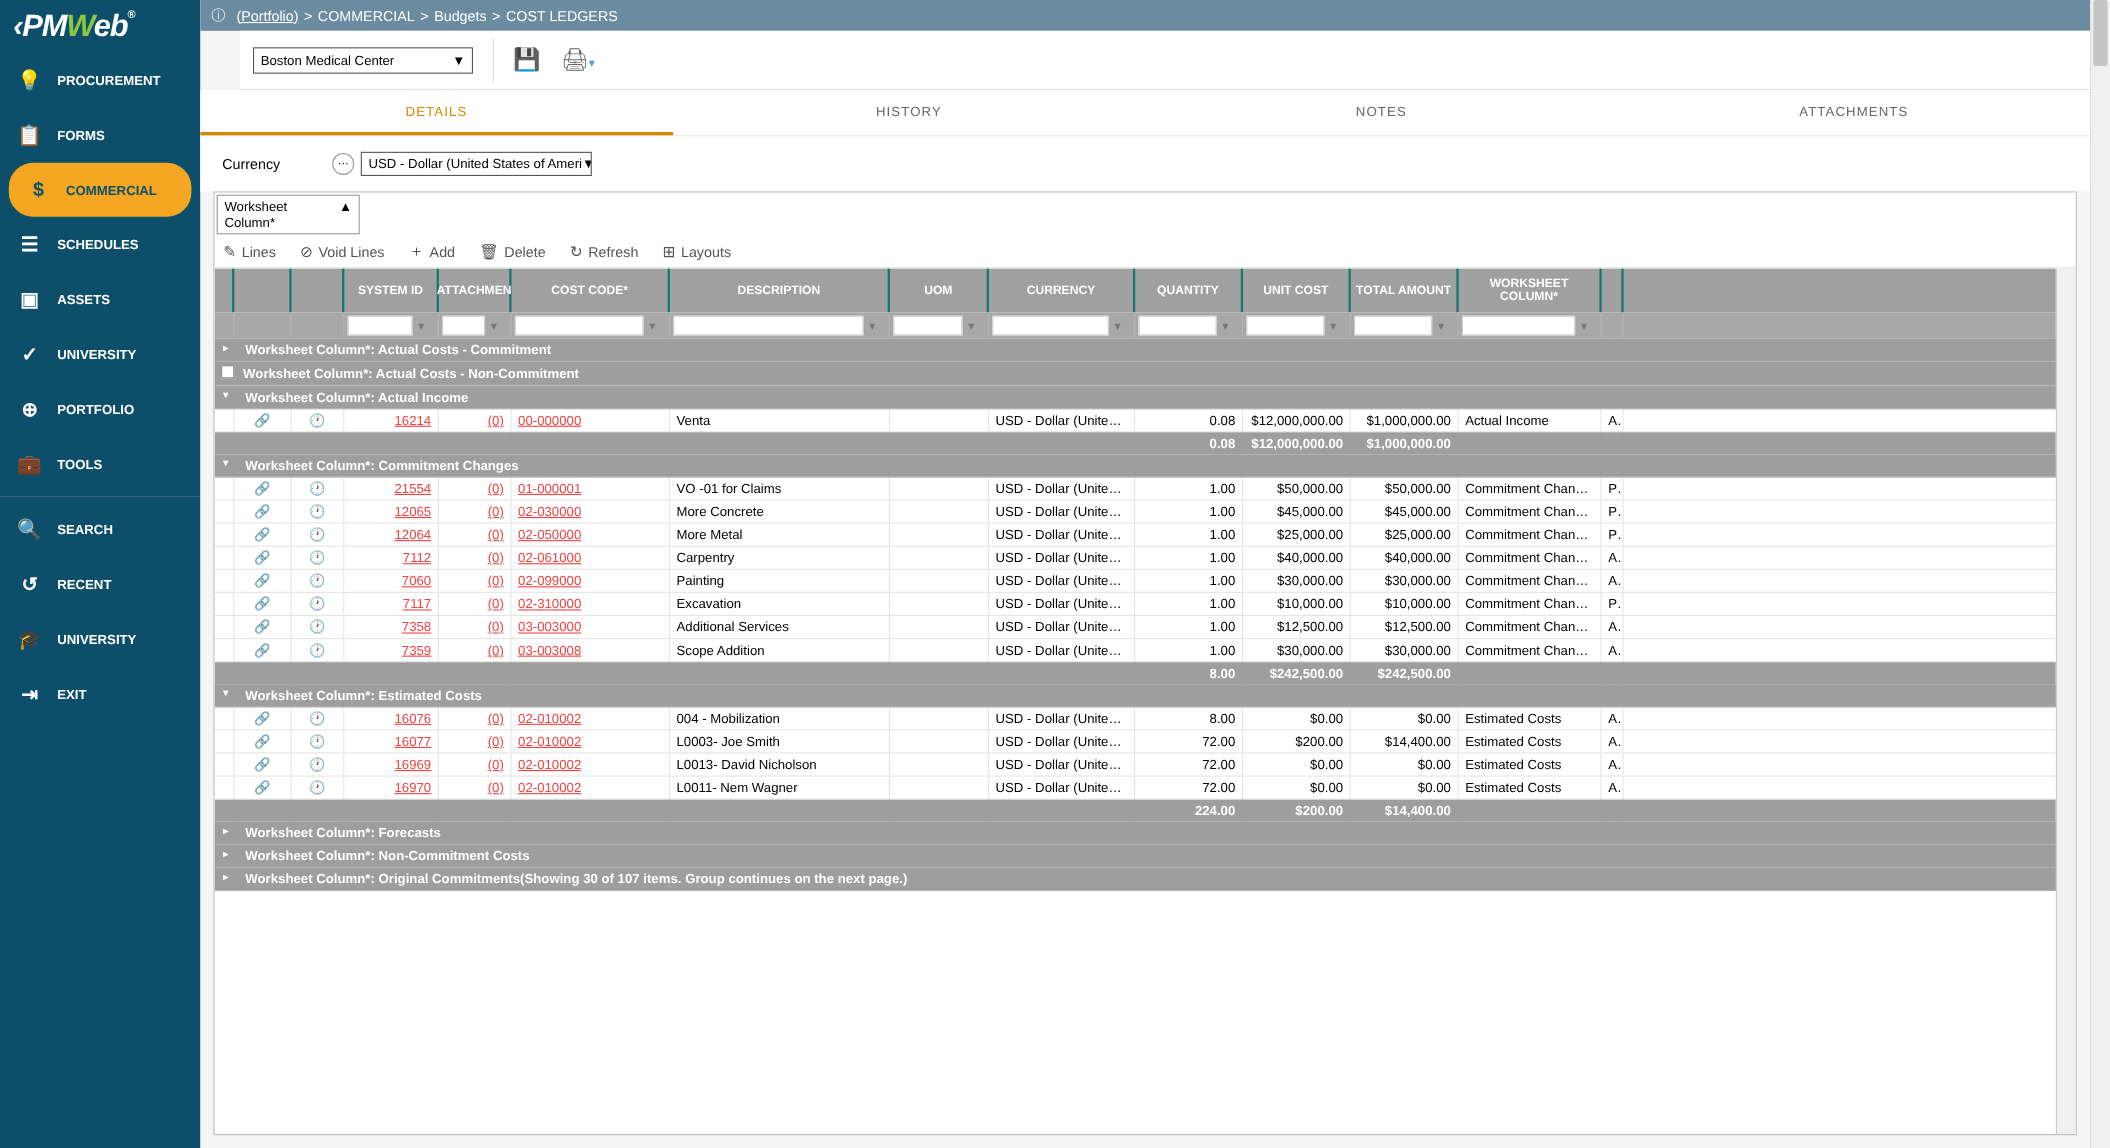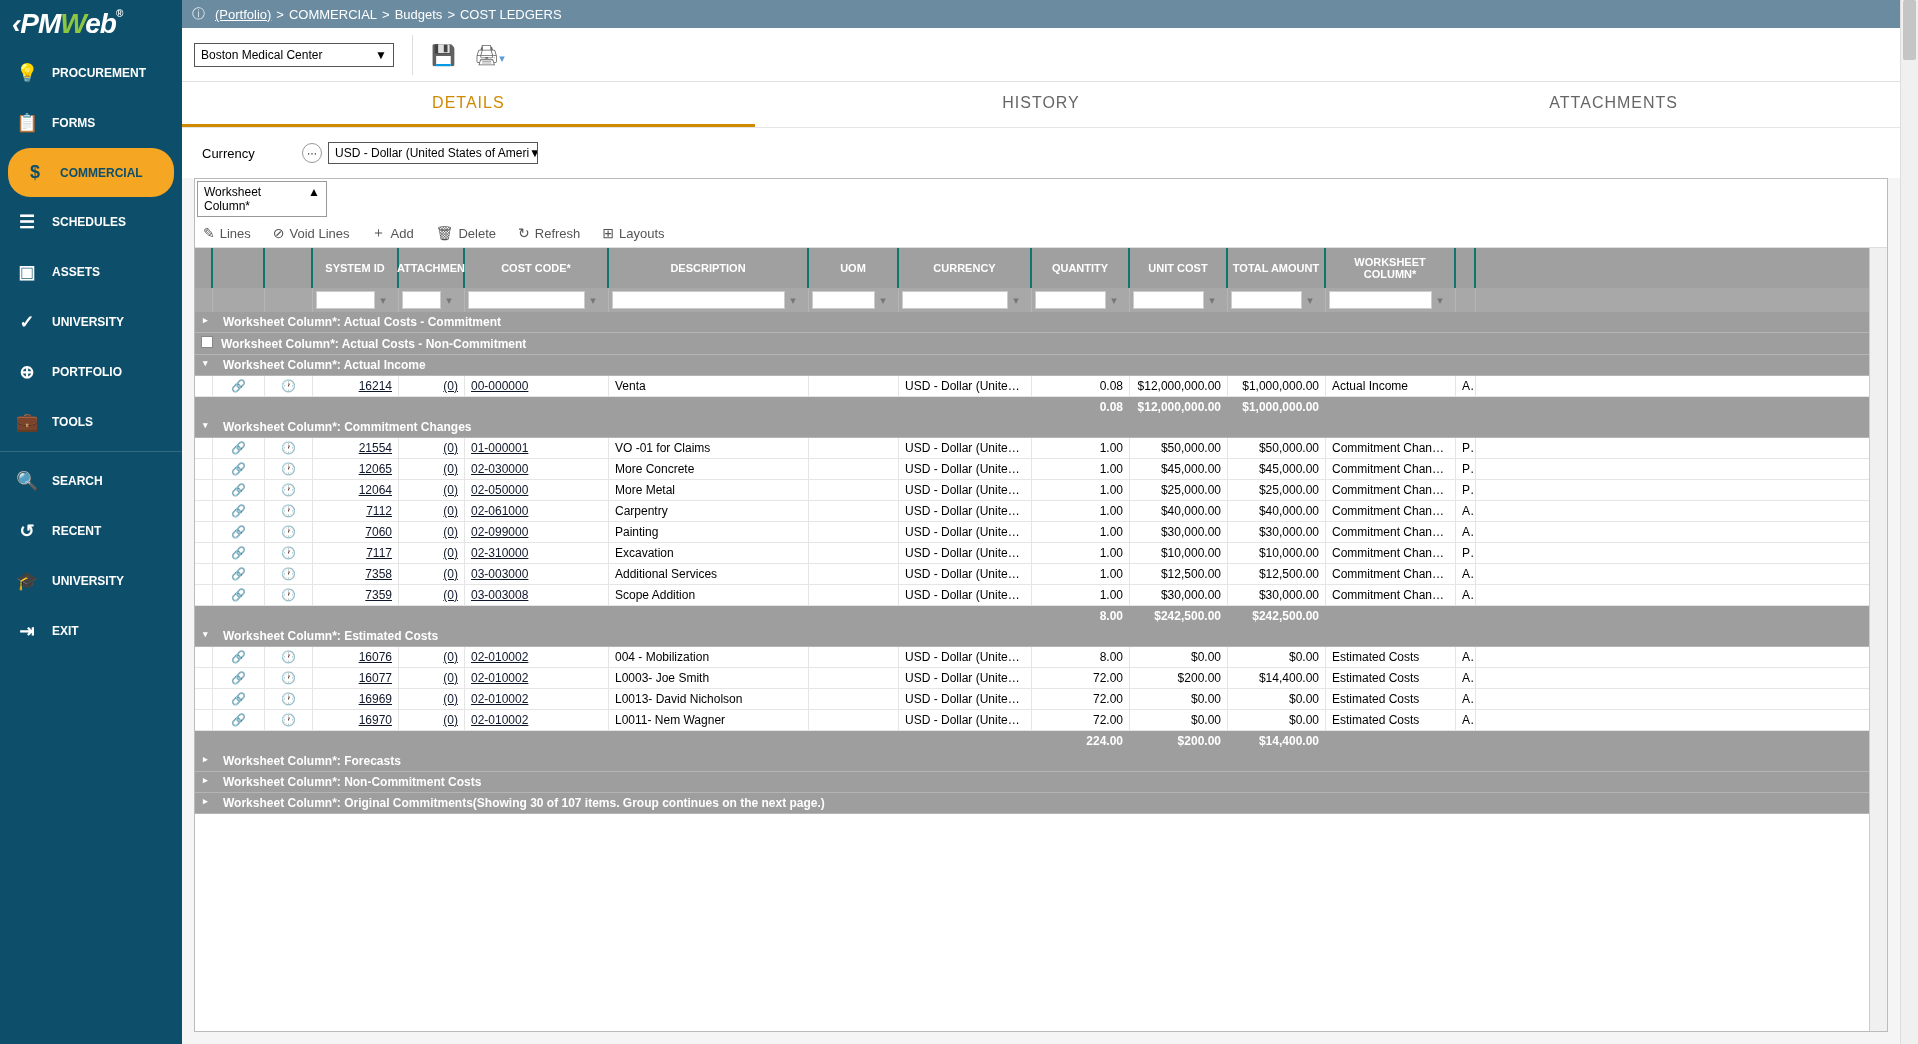--- a/index.html
+++ b/index.html
@@ -15,27 +15,27 @@
 .nav-divider { height: 1px; background: rgba(255,255,255,0.15); margin: 4px 0; }
 .avatar { width: 24px; height: 24px; border-radius: 50%; background: #c0866b; display: inline-block; margin-right: 10px; }
 
 
 .main { flex: 1; display: flex; flex-direction: column; overflow: hidden; }
 .topbar { background: #6a8ba0; color: #fff; display: flex; align-items: center; padding: 4px 10px; font-size: 13px; height: 28px; }
 .topbar .info-icon { margin-right: 10px; opacity: .8; }
 .topbar a { color: #fff; text-decoration: underline; }
 .topbar .sep { margin: 0 5px; }
 
-.toolbar-row { background: #fff; display: flex; align-items: center; padding: 8px 12px; border-bottom: 1px solid #e0e0e0; height: 54px; }
+.toolbar-row { background: #fff; display: flex; align-items: center; padding: 8px 12px; border-bottom: 1px solid #e0e0e0; height: 54px; margin-left: 36px; }
 .dropdown { border: 1px solid #555; background: #fff; font-size: 12px; padding: 4px 6px; width: 200px; display: flex; justify-content: space-between; align-items: center; }
 .vr { width: 1px; height: 40px; background: #ddd; margin: 0 18px; }
 .tool-icon { font-size: 20px; color: #666; margin-right: 18px; cursor: pointer; }
 
 .tabs { display: flex; background: #fff; border-bottom: 1px solid #e5e5e5; }
-.tab { flex: 1; text-align: center; padding: 12px; font-size: 16px; letter-spacing: 1px; color: #666; cursor: pointer; }
+.tab { flex: 1; text-align: center; padding: 12px; font-size: 12px; letter-spacing: 1px; color: #666; cursor: pointer; }
 .tab.active { color: #d08a00; border-bottom: 3px solid #d08a00; }
 
 .currency-row { padding: 14px 20px; display: flex; align-items: center; font-size: 13px; background: #fff; }
 .currency-row .lbl { width: 100px; }
 .ellipsis-btn { width: 20px; height: 20px; border: 1px solid #999; border-radius: 50%; display: flex; align-items: center; justify-content: center; font-size: 10px; margin-right: 6px; cursor: pointer; }
 .curr-dd { border: 1px solid #555; padding: 3px 6px; width: 210px; font-size: 12px; display: flex; justify-content: space-between; overflow: hidden; white-space: nowrap; }
 
 .grid-container { margin: 0 12px 12px 12px; border: 1px solid #bbb; flex: 1; display: flex; flex-direction: column; overflow: hidden; background: #fff; }
 .worksheet-dd { margin: 2px; border: 1px solid #999; padding: 3px 6px; width: 130px; font-size: 12px; display: flex; justify-content: space-between; cursor: pointer; }
 .grid-toolbar { display: flex; align-items: center; padding: 5px 8px; border-bottom: 1px solid #ddd; font-size: 13px; }
@@ -47,21 +47,21 @@
 .filter-row { display: flex; background: #a8a8a8; }
 .fc { padding: 3px; border-right: 1px solid #b5b5b5; display: flex; align-items: center; }
 .fc input { width: calc(100% - 20px); border: 1px solid #ccc; font-size: 11px; padding: 2px; }
 .filter-icon { width: 16px; color: #777; font-size: 11px; text-align: center; }
 
 .grid-body { flex: 1; overflow-y: auto; font-size: 12px; }
 .group-row { background: #9e9e9e; color: #fff; font-weight: bold; padding: 3px 8px 3px 28px; border-bottom: 1px solid #b5b5b5; position: relative; }
 .group-row .chev { position: absolute; left: 8px; font-size: 9px; }
 .data-row { display: flex; border-bottom: 1px solid #e5e5e5; }
 .dc { padding: 3px 6px; border-right: 1px solid #e5e5e5; overflow: hidden; white-space: nowrap; text-overflow: ellipsis; }
-.dc.link { color: #0f172a; text-decoration: underline; cursor: pointer; }
+.dc.link { color: #ef4444; text-decoration: underline; cursor: pointer; }
 .dc.num { text-align: right; }
 .subtotal-row { background: #9e9e9e; color: #fff; font-weight: bold; display: flex; }
 .subtotal-row .dc { border-right: 1px solid #9e9e9e; }
 .checkbox-cell { display: flex; align-items: center; justify-content: center; }
 .row-checkbox { width: 12px; height: 12px; border: 1px solid #888; background: #fff; }
 
 
 .c-exp { width: 18px; flex-shrink: 0; text-align:center; color:#999; font-size:9px; }
 .c-chk { width: 52px; flex-shrink: 0; }
 .c-clk { width: 48px; flex-shrink: 0; }
@@ -157,20 +157,21 @@
         <span>▼</span>
       </div>
     <div class="vr"></div>
     <span class="tool-icon">💾</span>
     <span class="tool-icon">🖨<span style="font-size:11px;color:#5b9bd5;">▾</span></span>
   </div>
 
   <div class="tabs">
     <div class="tab active">DETAILS</div>
     <div class="tab">HISTORY</div>
+    <div class="tab">NOTES</div>
     <div class="tab">ATTACHMENTS</div>
   </div>
 
   <div class="currency-row">
     <span class="lbl">Currency</span>
     <span class="ellipsis-btn">⋯</span>
     <div class="curr-dd">
         <span>USD - Dollar (United States of Ameri</span>
         <span>▼</span>
       </div>

